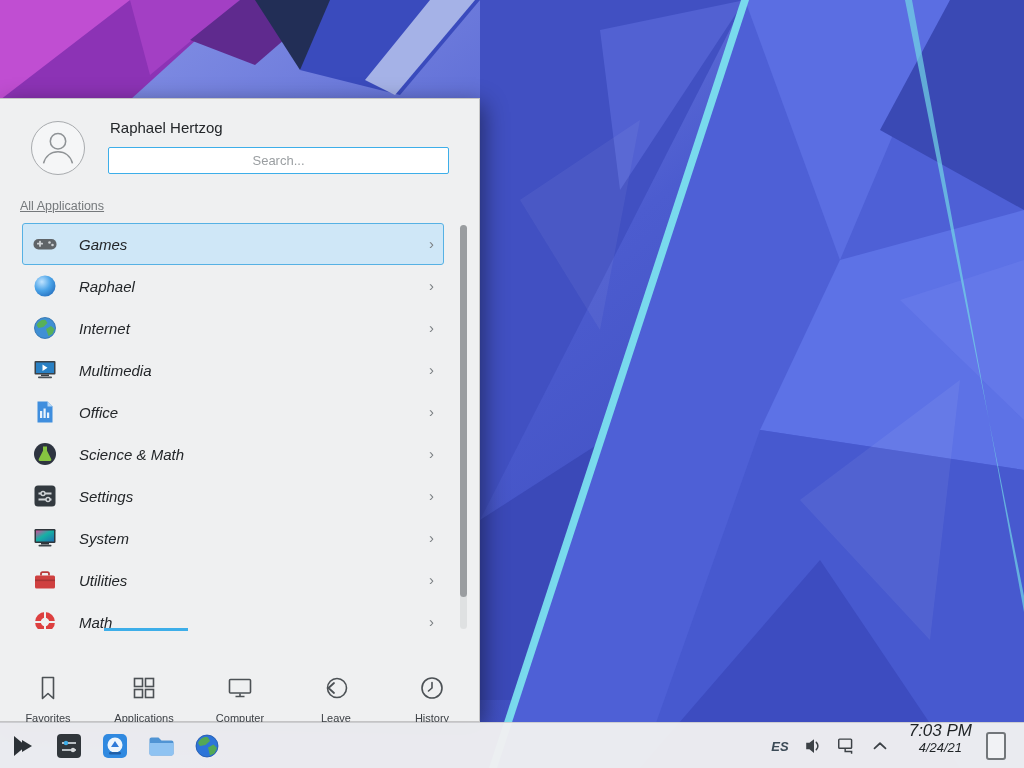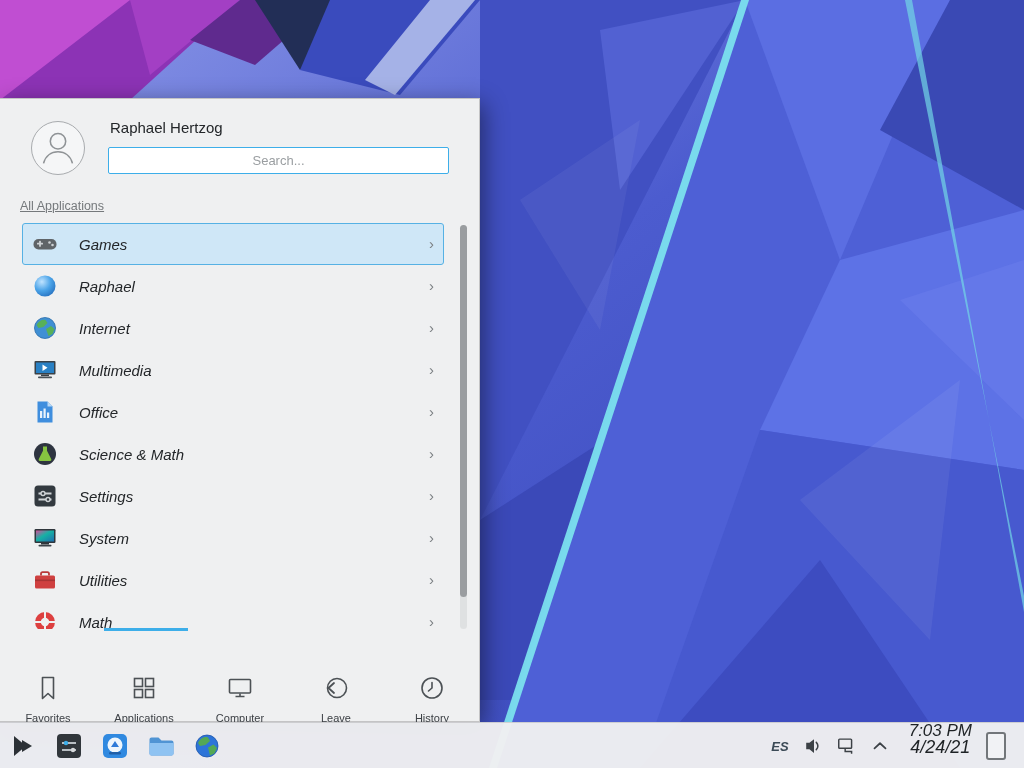--- a/index.html
+++ b/index.html
@@ -65,21 +65,21 @@
   .panel-left { position:absolute; left:8px; top:0; height:46px; display:flex; align-items:center; gap:16px; }
   .panel-icon { width:30px; height:30px; display:flex; align-items:center; justify-content:center; }
   .panel-icon svg { width:30px; height:30px; }
 
   .tray { position:absolute; right:12px; top:0; height:46px; display:flex; align-items:center;font-style:italic; }
   .kbd-layout { font-size:13px; font-weight:bold; color:#3b4a56; margin-right:13px; }
   .tray-icon { width:24px; height:24px; margin-right:9px; display:flex; align-items:center; justify-content:center; }
   .tray-icon svg { width:22px; height:22px; }
   .clock { display:flex; flex-direction:column; align-items:center; margin:0 14px 16px 8px; color:#1e2225; }
   .clock-time { font-size:17px; line-height:19px; }
-  .clock-date { font-size:18px; line-height:15px; }
+  .clock-date { font-size:13px; line-height:15px; }
   .show-desktop {
     width:20px; height:28px; border:2px solid #72767a; border-radius:3px;
     background:rgba(255,255,255,.35); margin-right:6px;
   }
 </style>
 </head>
 <body>
 
 <div class="screen">
 

